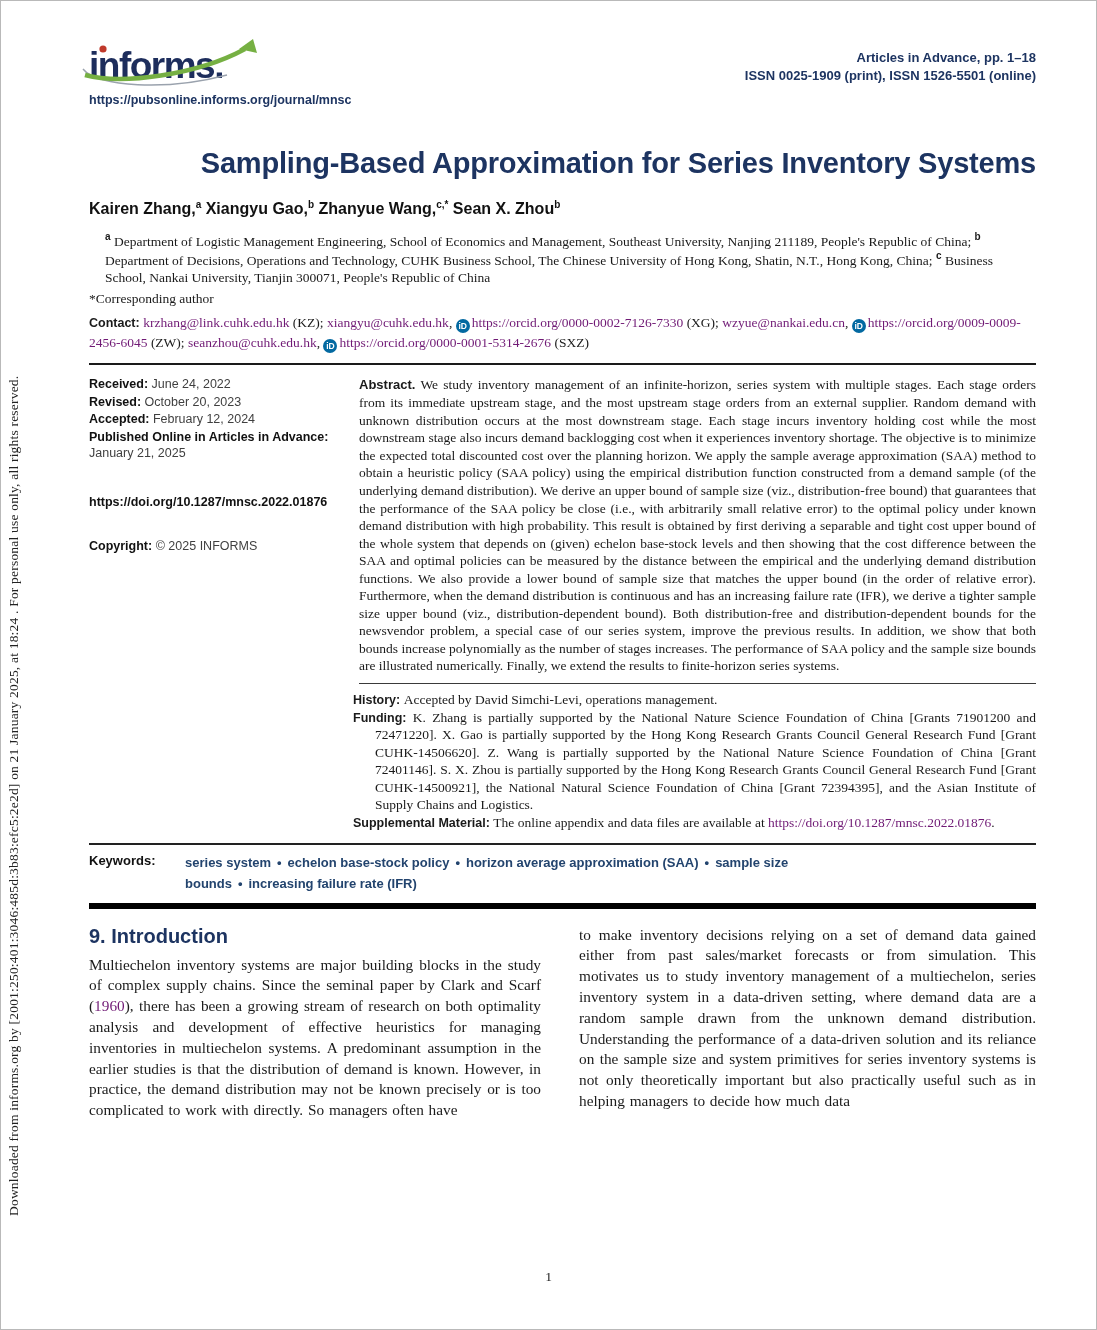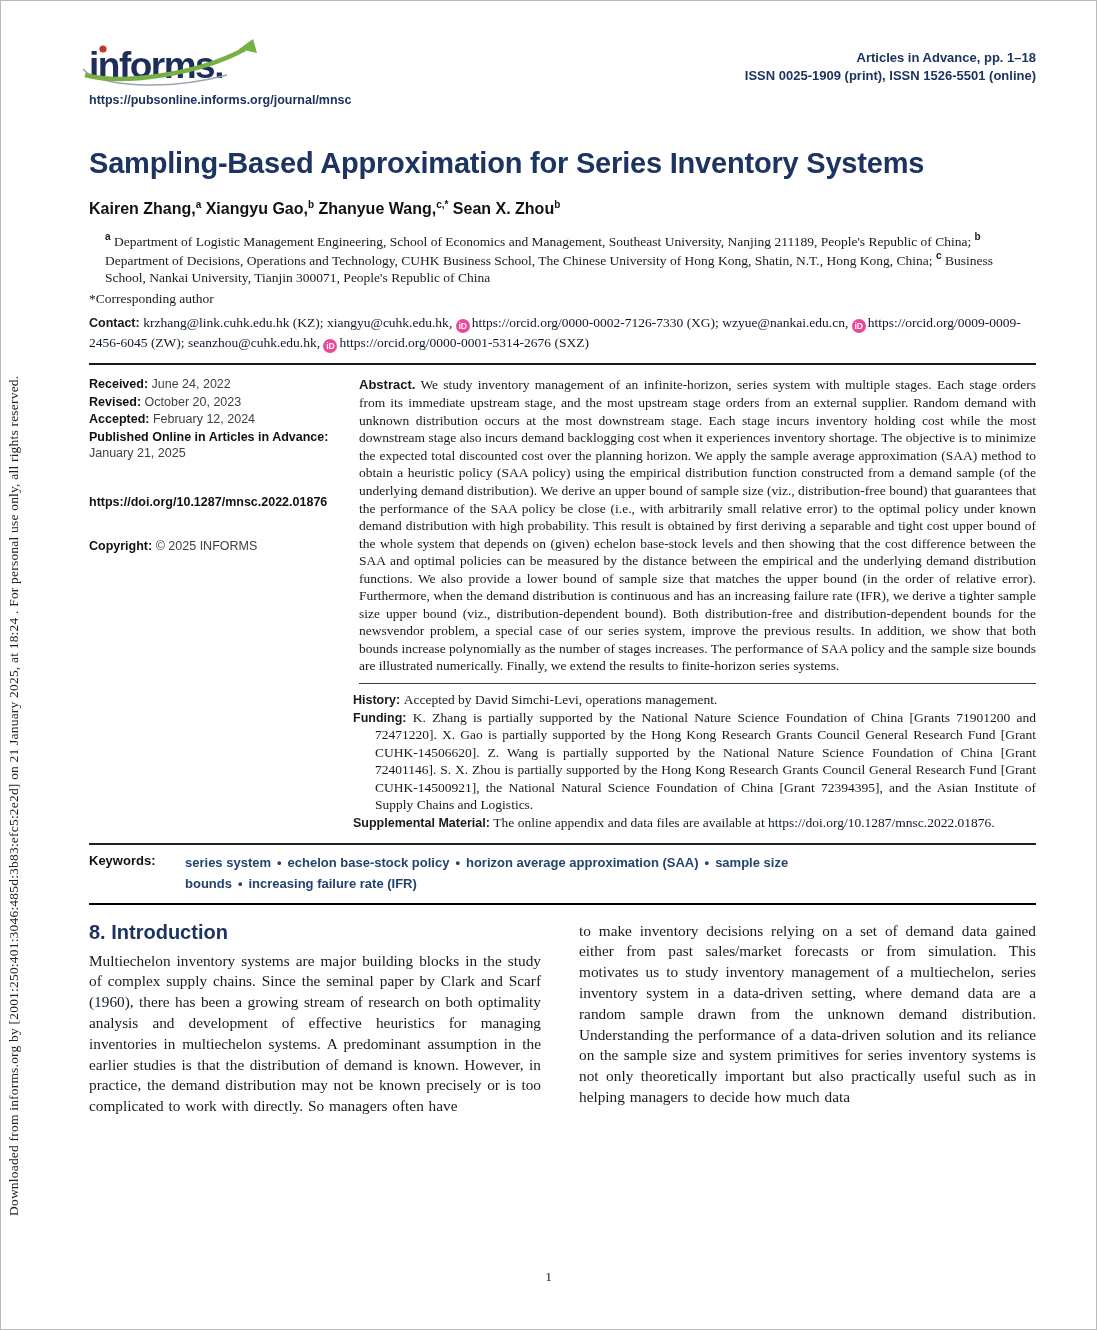--- a/index.html
+++ b/index.html
@@ -28,36 +28,36 @@
     color:#1d3461; margin-top:9px;
   }
   .journal-block { text-align:right; font-family:"Liberation Sans", sans-serif; color:#1d3461; }
   .journal-name { font-size:22px; font-weight:bold; letter-spacing:0.3px; }
   .journal-issue { font-size:13px; font-weight:bold; margin-top:3px; }
   .journal-issn { font-size:13px; font-weight:bold; margin-top:3px; }
 
   
   .title {
     margin-top:40px; font-family:"Liberation Sans", sans-serif; font-weight:bold;
-    font-size:29px; color:#1d3461; letter-spacing:-0.2px;
+    font-size:29px; color:#1d3461; letter-spacing:-0.2px;text-align:right;
   }
   .authors {
     margin-top:18px; font-family:"Liberation Sans", sans-serif; font-weight:bold;
     font-size:16px; color:#111;
   }
   .authors sup { font-size:10px; }
   .affiliations { margin-top:12px; font-size:13.5px; line-height:1.25;margin-left:16px; }
   .seg-sup { font-family:"Liberation Sans", sans-serif; font-weight:bold; font-size:10px; }
   .corresponding { margin-top:5px; font-size:13.5px; }
   .contact { margin-top:6px; font-size:13.5px; line-height:1.42; }
   .seg-b { font-family:"Liberation Sans", sans-serif; font-weight:bold; font-size:12.5px; }
-  .link { color:#0f172a; }
+  .link { color:#701a75; }
   .orcid-icon {
     display:inline-block; width:14px; height:14px; border-radius:50%;
-    background:#ec4899; color:#fff; font-family:"Liberation Sans", sans-serif;
+    background:#0369a1; color:#fff; font-family:"Liberation Sans", sans-serif;
     font-size:8.5px; font-weight:bold; text-align:center; line-height:14px;
     vertical-align:-2px; margin-right:2px;
   }
 
   .rule-thick { border:none; border-top:2.5px solid #1a1a1a; margin:10px 0 0; }
 
   
   .info-grid { display:grid; grid-template-columns:252px 1fr; column-gap:28px; margin-top:11px;gap:18px; }
   .meta { font-family:"Liberation Sans", sans-serif; font-size:12.5px; line-height:1.32; color:#3f3f3f; }
   .meta .seg-b { font-size:12.5px; color:#111; }
@@ -65,21 +65,21 @@
   .meta-doi { margin-top:32px; font-weight:bold; color:#111; }
   .meta-copyright { margin-top:28px; }
 
   .abstract-text { font-size:13.5px; line-height:1.3; text-align:justify; margin:0; }
   .abstract-label { font-family:"Liberation Sans", sans-serif; font-weight:bold; font-size:13px; }
   .rule-thin { border:none; border-top:1.5px solid #3a3a3a; margin:8px 0 7px; }
   .note { font-size:13.5px; line-height:1.3; text-align:justify; margin:0; padding-left:16px; text-indent:-22px; }
 
   
   .keywords-block {
-    margin-top:12px; border-top:2px solid #222; border-bottom:2px solid #000000;
+    margin-top:12px; border-top:2px solid #222; border-bottom:6px solid #000000;
     padding:8px 0 9px; display:flex; font-family:"Liberation Sans", sans-serif;
   }
   .keywords-label { width:76px; flex:none; font-weight:bold; font-size:13px; color:#111; margin-right:20px; }
   .keywords-list { font-weight:bold; font-size:13px; color:#23446e; line-height:1.55; max-width:700px; }
   .kw-sep { margin:0 6px; }
 
   
   .intro { margin-top:16px; display:flex; column-gap:38px; }
   .col-left { width:452px; }
   .col-right { width:457px; }
@@ -146,21 +146,21 @@
     </div>
   </div>
 
   <div class="keywords-block">
     <div class="keywords-label">Keywords:</div>
     <div class="keywords-list"><span>series system</span><span class="kw-sep">•</span><span>echelon base-stock policy</span><span class="kw-sep">•</span><span>horizon average approximation (SAA)</span><span class="kw-sep">•</span><span>sample size bounds</span><span class="kw-sep">•</span><span>increasing failure rate (IFR)</span></div>
   </div>
 
   <div class="intro">
     <div class="col-left">
-      <h2 class="section-heading">8. Introduction</h2>
+      <h2 class="section-heading">9. Introduction</h2>
       <p class="body-text">Multiechelon inventory systems are major building blocks in the study of complex supply chains. Since the seminal paper by Clark and Scarf (<span class="link">1960</span>), there has been a growing stream of research on both optimality analysis and development of effective heuristics for managing inventories in multiechelon systems. A predominant assumption in the earlier studies is that the distribution of demand is known. However, in practice, the demand distribution may not be known precisely or is too complicated to work with directly. So managers often have</p>
     </div>
     <div class="col-right">
       <p class="body-text">to make inventory decisions relying on a set of demand data gained either from past sales/market forecasts or from simulation. This motivates us to study inventory management of a multiechelon, series inventory system in a data-driven setting, where demand data are a random sample drawn from the unknown demand distribution. Understanding the performance of a data-driven solution and its reliance on the sample size and system primitives for series inventory systems is not only theoretically important but also practically useful such as in helping managers to decide how much data</p>
     </div>
   </div>
 
 </div>
 
 <div class="page-number">1</div>

